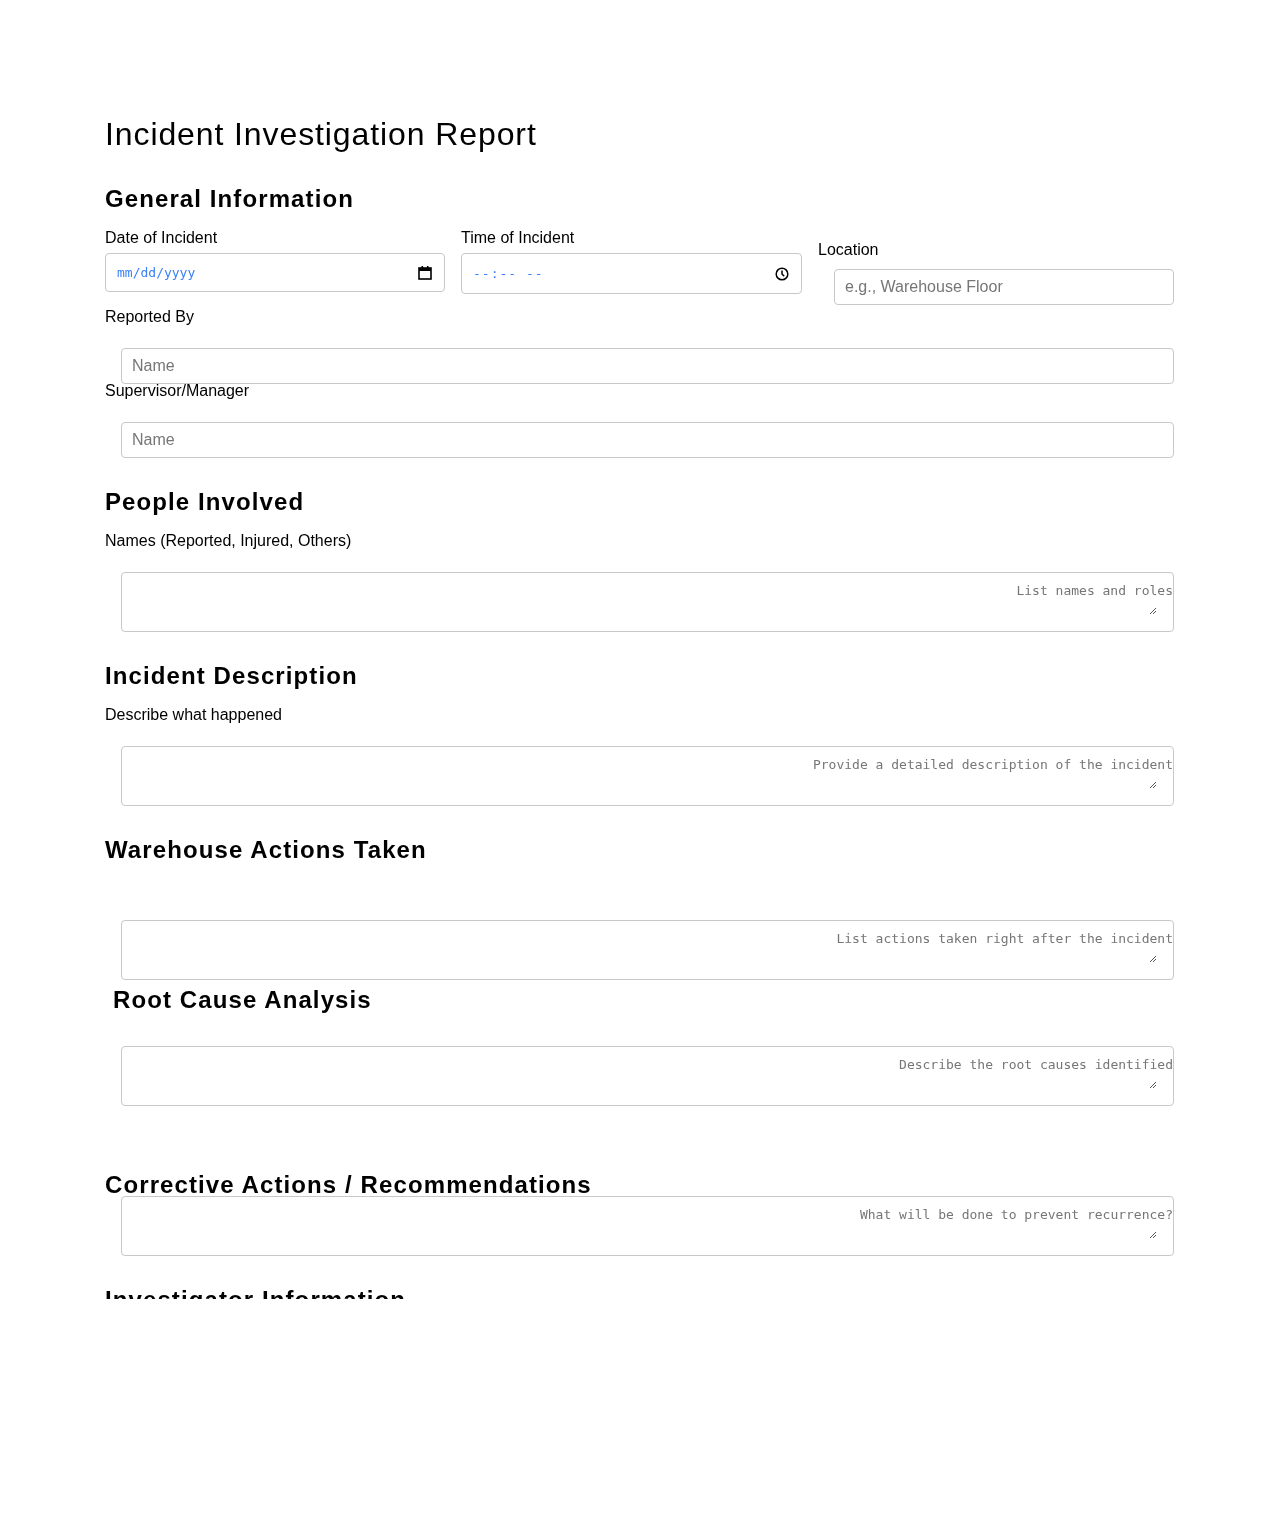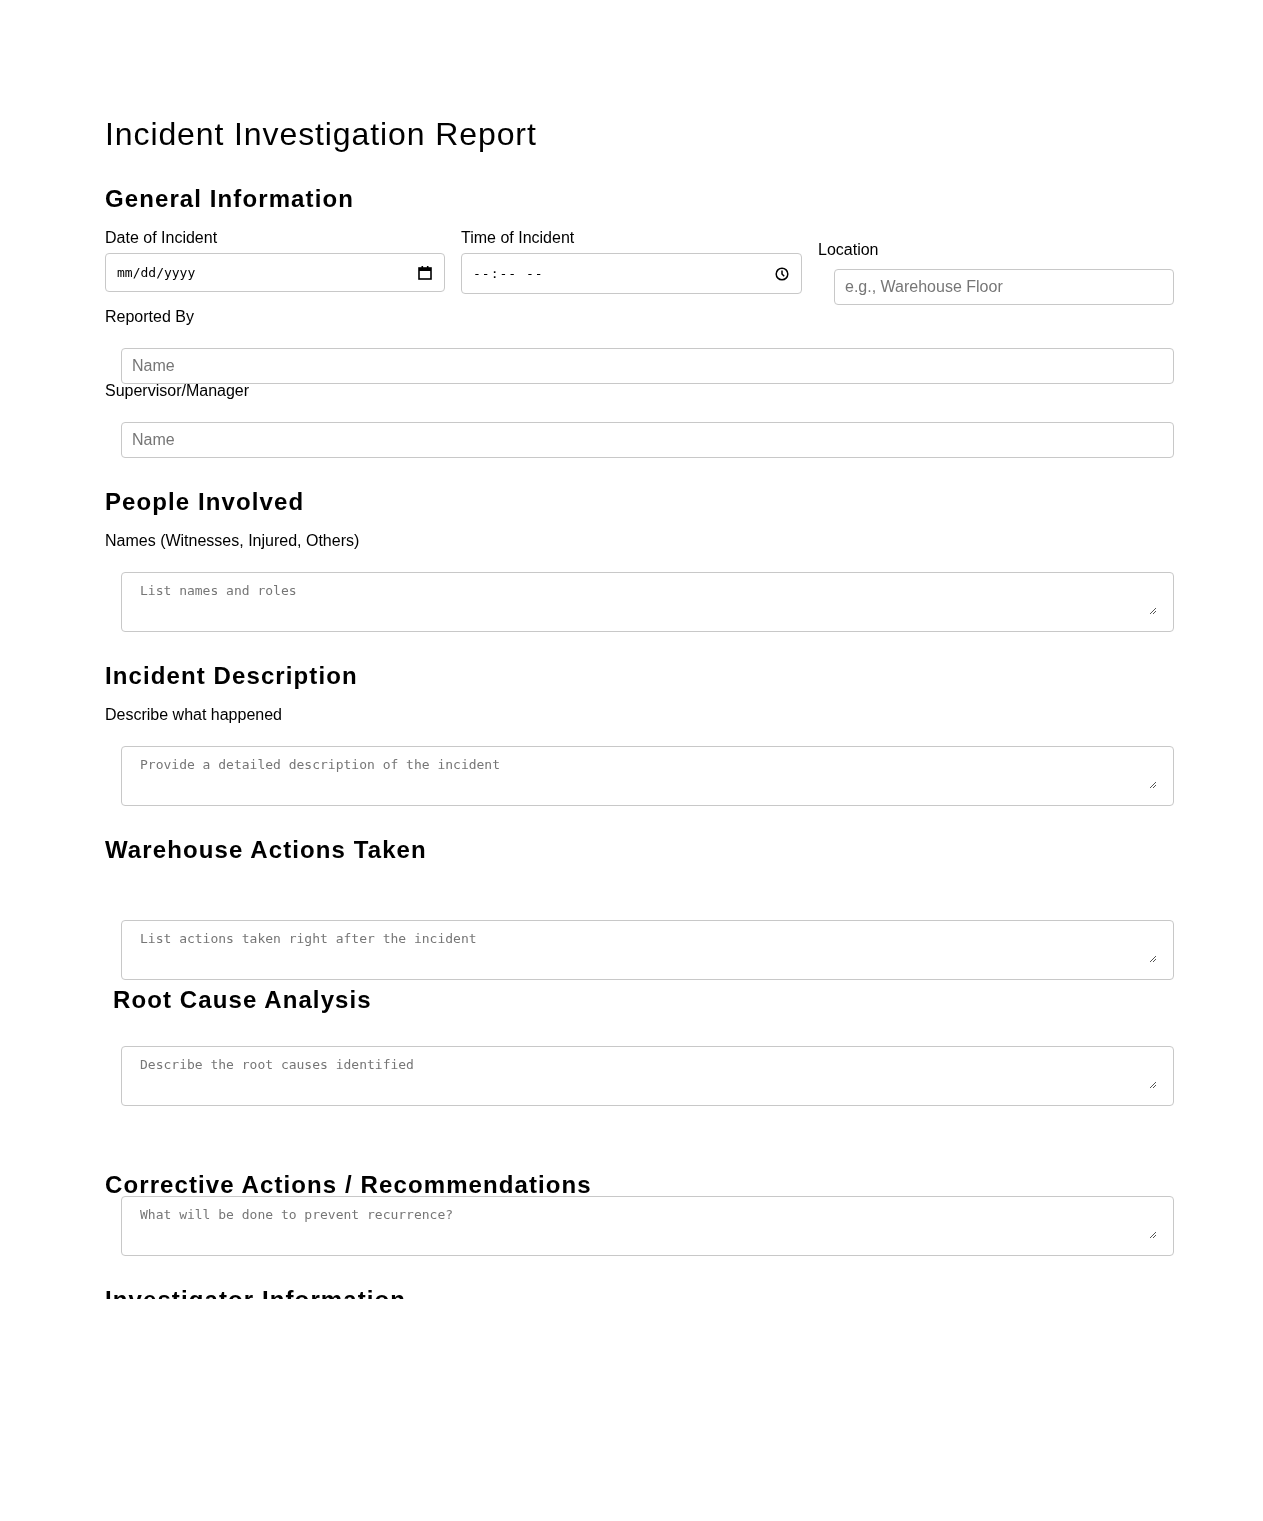--- a/index.html
+++ b/index.html
@@ -71,35 +71,36 @@
       padding: 0 10px;
       outline: none;
       margin: 16px;
     }
     input.field::placeholder {
       color: #767676;
     }
     textarea.field {
       font-family: "DejaVu Sans Mono", "Liberation Mono", monospace;
       font-size: 13px;
-      padding: 9px 18px;
+      padding: 9px 0;
       resize: vertical;
       line-height: 18px;
+      text-align: right;
     }
     textarea.field::placeholder {
       color: #767676;
     }
     .pseudo-input {
       display: flex;
       align-items: center;
       justify-content: space-between;
       padding: 0 12px 0 11px;
       font-family: "DejaVu Sans Mono", "Liberation Mono", monospace;
       font-size: 13px;
-      color: #000000;
+      color: #3b82f6;
     }
     .icon-svg {
       display: block;
     }
     .resize-grip {
       position: absolute;
       right: 1px;
       bottom: 1px;
       width: 9px;
       height: 9px;
@@ -156,21 +157,21 @@
     <label style="left:713px; top:228px;margin-top:12px;">Location</label>
     <input class="field" type="text" style="left: 713px; top: 253px; width: 340px; height: 36px;" placeholder="e.g., Warehouse Floor">
 
     <label style="top:307px;">Reported By</label>
     <input class="field" type="text" style="left: 0px; top: 332px; width: 1053px; height: 36px;" placeholder="Name">
 
     <label style="top:381px;">Supervisor/Manager</label>
     <input class="field" type="text" style="left: 0px; top: 406px; width: 1053px; height: 36px;" placeholder="Name">
 
     <h2 style="top:487px;">People Involved</h2>
-    <label style="top:531px;">Names (Witnesses, Injured, Others)</label>
+    <label style="top:531px;">Names (Reported, Injured, Others)</label>
     <div class="ta-wrap" style="top:556px;">
       <textarea class="field" placeholder="List names and roles" style=""></textarea>
       <svg class="resize-grip" viewBox="0 0 9 9">
         <path d="M8 2 L2 8 M8 5 L5 8" stroke="#555" stroke-width="1"></path>
       </svg>
     </div>
 
     <h2 style="top:661px;">Incident Description</h2>
     <label style="top:705px;">Describe what happened</label>
     <div class="ta-wrap" style="top:730px;">

